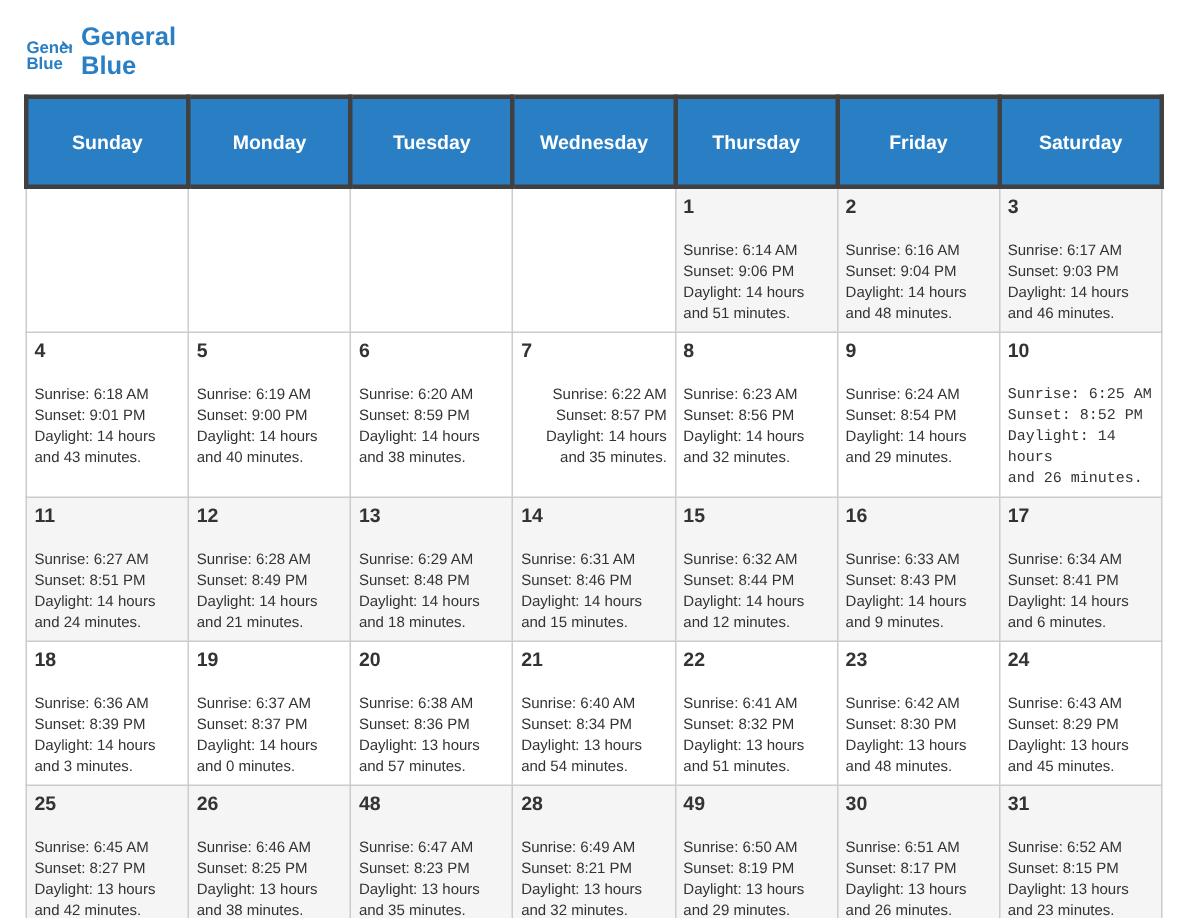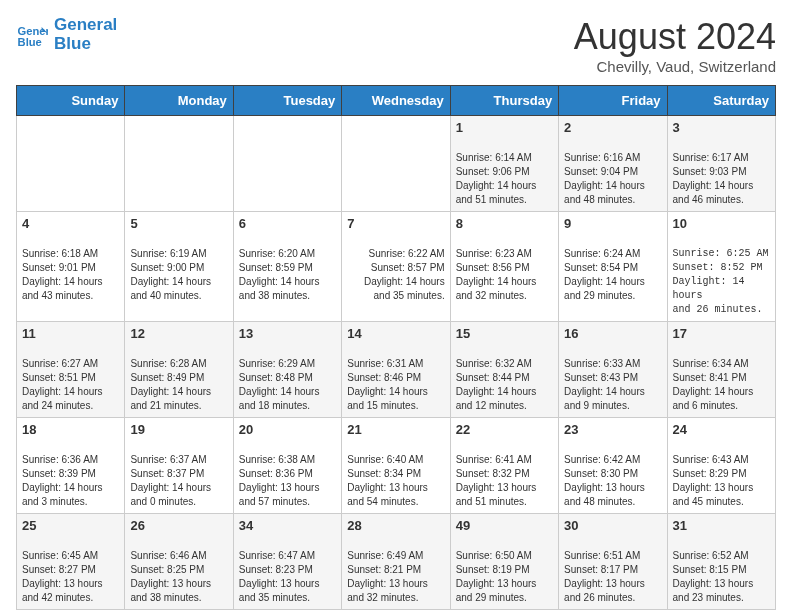--- a/index.html
+++ b/index.html
@@ -38,25 +38,25 @@
       color: #555;
     }
     table {
       width: 100%;
       border-collapse: collapse;
       table-layout: fixed;
     }
     thead tr th {
       background: #2a7fc4;
       color: #fff;
-      text-align: right;
-      padding: 7px 6px;
+      text-align: center;
+      padding: 21px 6px;
       font-size: 13px;
       font-weight: bold;
-      border: 1px solid #404040;
+      border: 3px solid #404040;
     }
     tbody tr td {
       border: 1px solid #ccc;
       vertical-align: top;
       padding: 4px 5px;
       font-size: 10.5px;
       color: #333;
       height: 88px;
       background: #fff;
     }
@@ -86,24 +86,20 @@
   <div class="logo">
     <svg class="logo-icon" viewBox="0 0 40 40" xmlns="http://www.w3.org/2000/svg">
       <text x="2" y="20" font-size="14" font-weight="bold" fill="#2a7fc4">General</text>
       <text x="2" y="34" font-size="14" font-weight="bold" fill="#2a7fc4">Blue</text>
       <polygon points="32,10 40,18 32,14" fill="#2a7fc4"></polygon>
     </svg>
     <div>
       <div style="font-size:17px;font-weight:bold;color:#2a7fc4;line-height:1.1;">General<br>Blue</div>
     </div>
   </div>
-  <div class="title-block">
-    <div class="month-year">August 2024</div>
-    <div class="location">Chevilly, Vaud, Switzerland</div>
-  </div>
 </div>
 
 <table>
   <thead>
     <tr>
     <th>Sunday</th>
         <th>Monday</th>
         <th>Tuesday</th>
         <th>Wednesday</th>
         <th>Thursday</th>
@@ -301,21 +297,21 @@
 and 42 minutes.</div>
         </td>
         <td>
           <span class="day-num">26</span>
           <div class="cell-content" style="white-space: pre-line;">Sunrise: 6:46 AM
 Sunset: 8:25 PM
 Daylight: 13 hours
 and 38 minutes.</div>
         </td>
         <td>
-          <span class="day-num">34</span>
+          <span class="day-num">48</span>
           <div class="cell-content" style="white-space: pre-line;">Sunrise: 6:47 AM
 Sunset: 8:23 PM
 Daylight: 13 hours
 and 35 minutes.</div>
         </td>
         <td>
           <span class="day-num">28</span>
           <div class="cell-content" style="white-space: pre-line;">Sunrise: 6:49 AM
 Sunset: 8:21 PM
 Daylight: 13 hours

